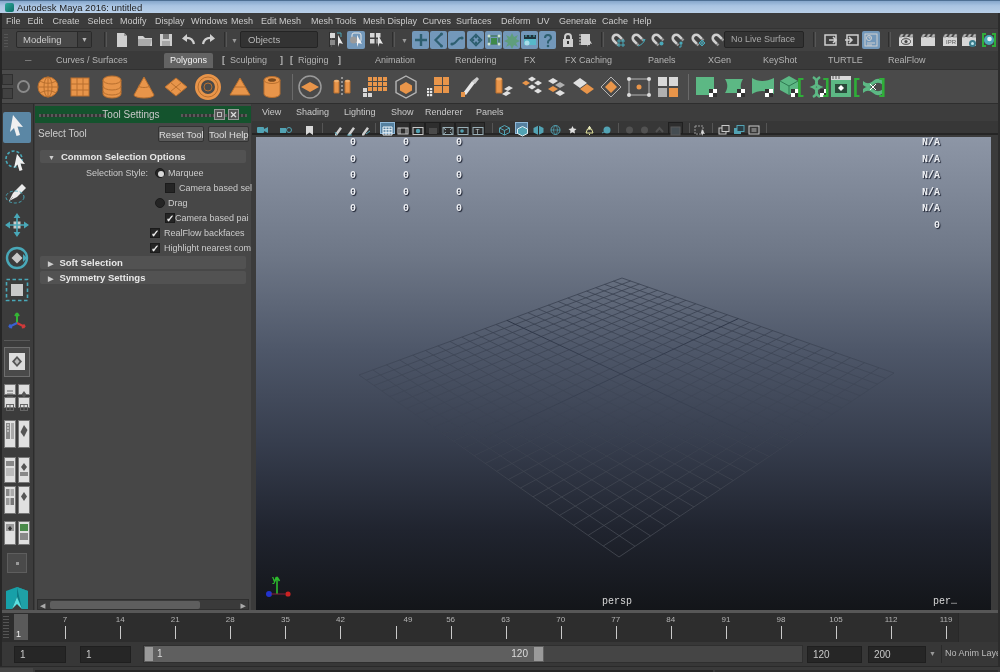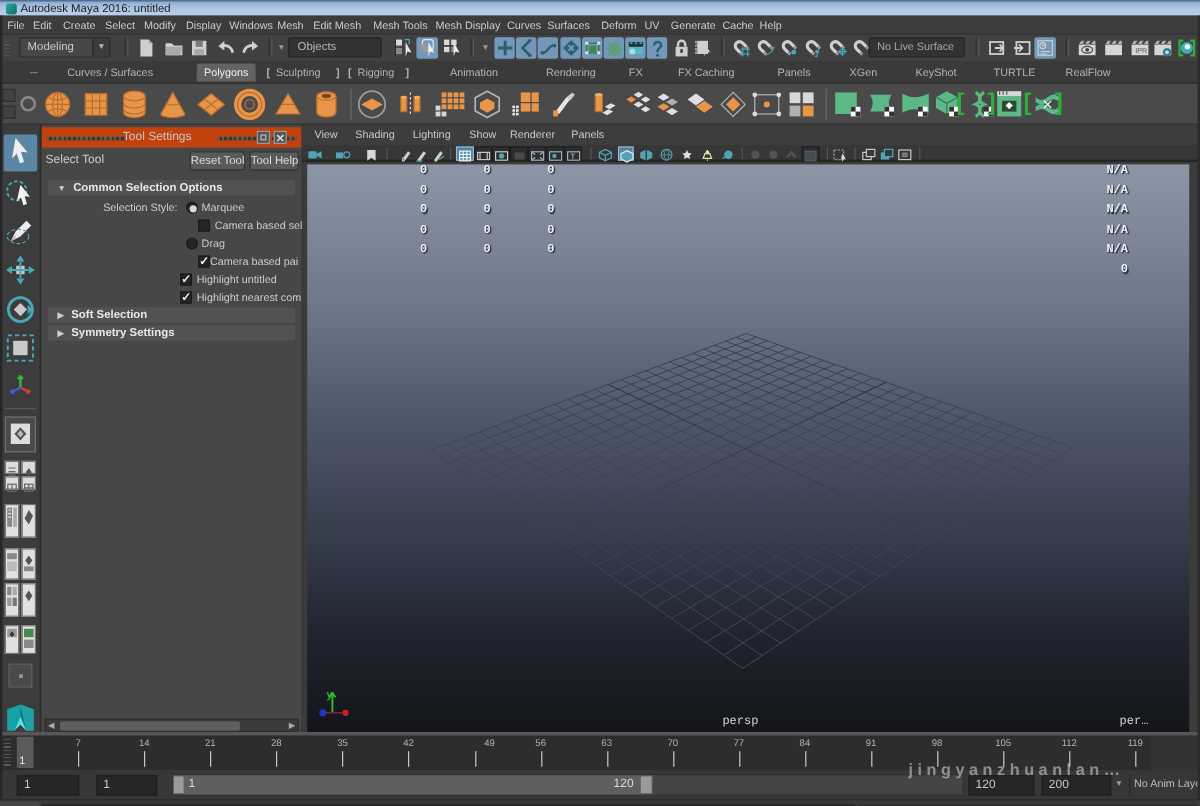--- a/index.html
+++ b/index.html
@@ -24,21 +24,21 @@
 #shelftabs .active{background:#636363;color:#f2f2f2;border-radius:2px 2px 0 0;padding:0 6px;}
 .gbr{color:#3fae46;font-weight:bold;}
 
 #shelf{left:0;top:70px;width:1000px;height:34px;background:#4a4a4a;border-bottom:1px solid #2e2e2e;}
 .sicon{position:absolute;top:3px;width:28px;height:28px;}
 
 #toolbox{left:0;top:104px;width:34px;height:506px;background:#3c3c3c;border-right:1px solid #2c2c2c;}
 .tbi{position:absolute;left:3px;width:28px;height:28px;}
 
 #panel{left:35px;top:104px;width:216px;height:506px;background:#474747;}
-#ptitle{position:absolute;left:0;top:2px;width:216px;height:17px;background:#c2410c;}
+#ptitle{position:absolute;left:0;top:2px;width:216px;height:17px;background:#14532d;}
 #ptitle .t{position:absolute;left:0;width:192px;text-align:center;font-size:10px;color:#c8c8c8;line-height:17px;}
 .grip{position:absolute;top:8px;height:3px;background:repeating-linear-gradient(90deg,#5a5a5a 0 2px,#353535 2px 4px);}
 .pbtn{position:absolute;background:#5a5a5a;border:1px solid #333;border-radius:2px;color:#dedede;font-size:9.5px;text-align:center;white-space:nowrap;}
 .fheader{position:absolute;left:5px;width:206px;height:13px;background:#525252;border-radius:2px;color:#e8e8e8;font-size:9.5px;font-weight:bold;line-height:13px;}
 .plabel{position:absolute;font-size:9px;color:#cccccc;white-space:nowrap;}
 .chk{position:absolute;width:10px;height:10px;background:#252525;border:1px solid #1b1b1b;color:#f0f0f0;font-size:10px;line-height:10px;text-align:center;font-weight:bold;}
 .rad{position:absolute;width:10px;height:10px;background:#252525;border:1px solid #1b1b1b;border-radius:50%;}
 .rad.on::after{content:"";position:absolute;left:2px;top:2px;width:6px;height:6px;border-radius:50%;background:#d8d8d8;}
 
 #vpmenus{left:252px;top:104px;width:748px;height:17px;background:#3d3d3d;}
@@ -648,21 +648,21 @@
     <div class="plabel" style="left:0px;top:64px;width:113px;text-align:right">Selection Style:</div>
     <div class="rad on" style="left:120px;top:64px"></div>
     <div class="plabel" style="left:133px;top:64px">Marquee</div>
     <div class="chk" style="left:130px;top:79px"></div>
     <div class="plabel" style="left:144px;top:79px">Camera based sel</div>
     <div class="rad" style="left:120px;top:94px"></div>
     <div class="plabel" style="left:133px;top:94px">Drag</div>
     <div class="chk" style="left:130px;top:109px">✓</div>
     <div class="plabel" style="left:140px;top:109px">Camera based pai</div>
     <div class="chk" style="left:115px;top:124px">✓</div>
-    <div class="plabel" style="left:129px;top:124px">Highlight untitled</div>
+    <div class="plabel" style="left:129px;top:124px">RealFlow backfaces</div>
     <div class="chk" style="left:115px;top:139px">✓</div>
     <div class="plabel" style="left:129px;top:139px">Highlight nearest com</div>
     <div class="fheader" style="top:152px"><span style="color:#cdcdcd;font-size:7px;margin:0 6px 0 8px">▶</span>Soft Selection</div>
     <div class="fheader" style="top:167px"><span style="color:#cdcdcd;font-size:7px;margin:0 6px 0 8px">▶</span>Symmetry Settings</div>
     <div style="position:absolute;left:2px;top:495px;width:212px;height:11px;background:#3a3a3a;border:1px solid #2e2e2e">
       <div style="position:absolute;left:2px;top:2px;color:#aaa;font-size:7px;line-height:7px">◀</div>
       <div style="position:absolute;right:2px;top:2px;color:#aaa;font-size:7px;line-height:7px">▶</div>
       <div style="position:absolute;left:12px;top:1px;width:150px;height:8px;background:#5e5e5e;border-radius:2px"></div>
     </div>
   </div>
@@ -880,20 +880,19 @@
         <span style="position:absolute;left:13px;top:2px;font-size:10px;color:#dcdcdc">1</span>
         <span style="position:absolute;right:16px;top:2px;font-size:10px;color:#dcdcdc">120</span>
         <div style="position:absolute;right:1px;top:1px;width:9px;height:14px;background:#9a9a9a"></div>
       </div>
     </div>
     <div class="rfield" style="left:807px;width:55px">120</div>
     <div class="rfield" style="left:868px;width:58px">200</div>
     <div style="position:absolute;left:929px;top:8px;color:#999;font-size:7px">▼</div>
     <div style="position:absolute;left:941px;top:3px;width:1px;height:18px;background:#2a2a2a"></div>
     <div style="position:absolute;left:945px;top:6px;font-size:9px;color:#bbbbbb;white-space:nowrap">No Anim Layer</div>
-    <div style="position:absolute;left:757px;top:-8px;font-size:13.5px;letter-spacing:3.8px;color:rgba(255,255,255,.45);font-weight:bold">jingyanzhuanlan…</div>
   </div>
 <div class="abs" style="left:0;top:13px;width:2px;height:659px;background:#262626"></div>
 <div class="abs" style="left:998px;top:13px;width:2px;height:659px;background:#2c2c2c"></div>
 <div id="bottom" class="abs">
     <div style="position:absolute;left:0;top:1px;width:33px;height:5px;background:#454545"></div>
     <div style="position:absolute;left:35px;top:3px;width:678px;height:3px;background:#262626"></div>
     <div style="position:absolute;left:715px;top:3px;width:283px;height:3px;background:#2e2e2e"></div>
   </div>
 </body></html>

